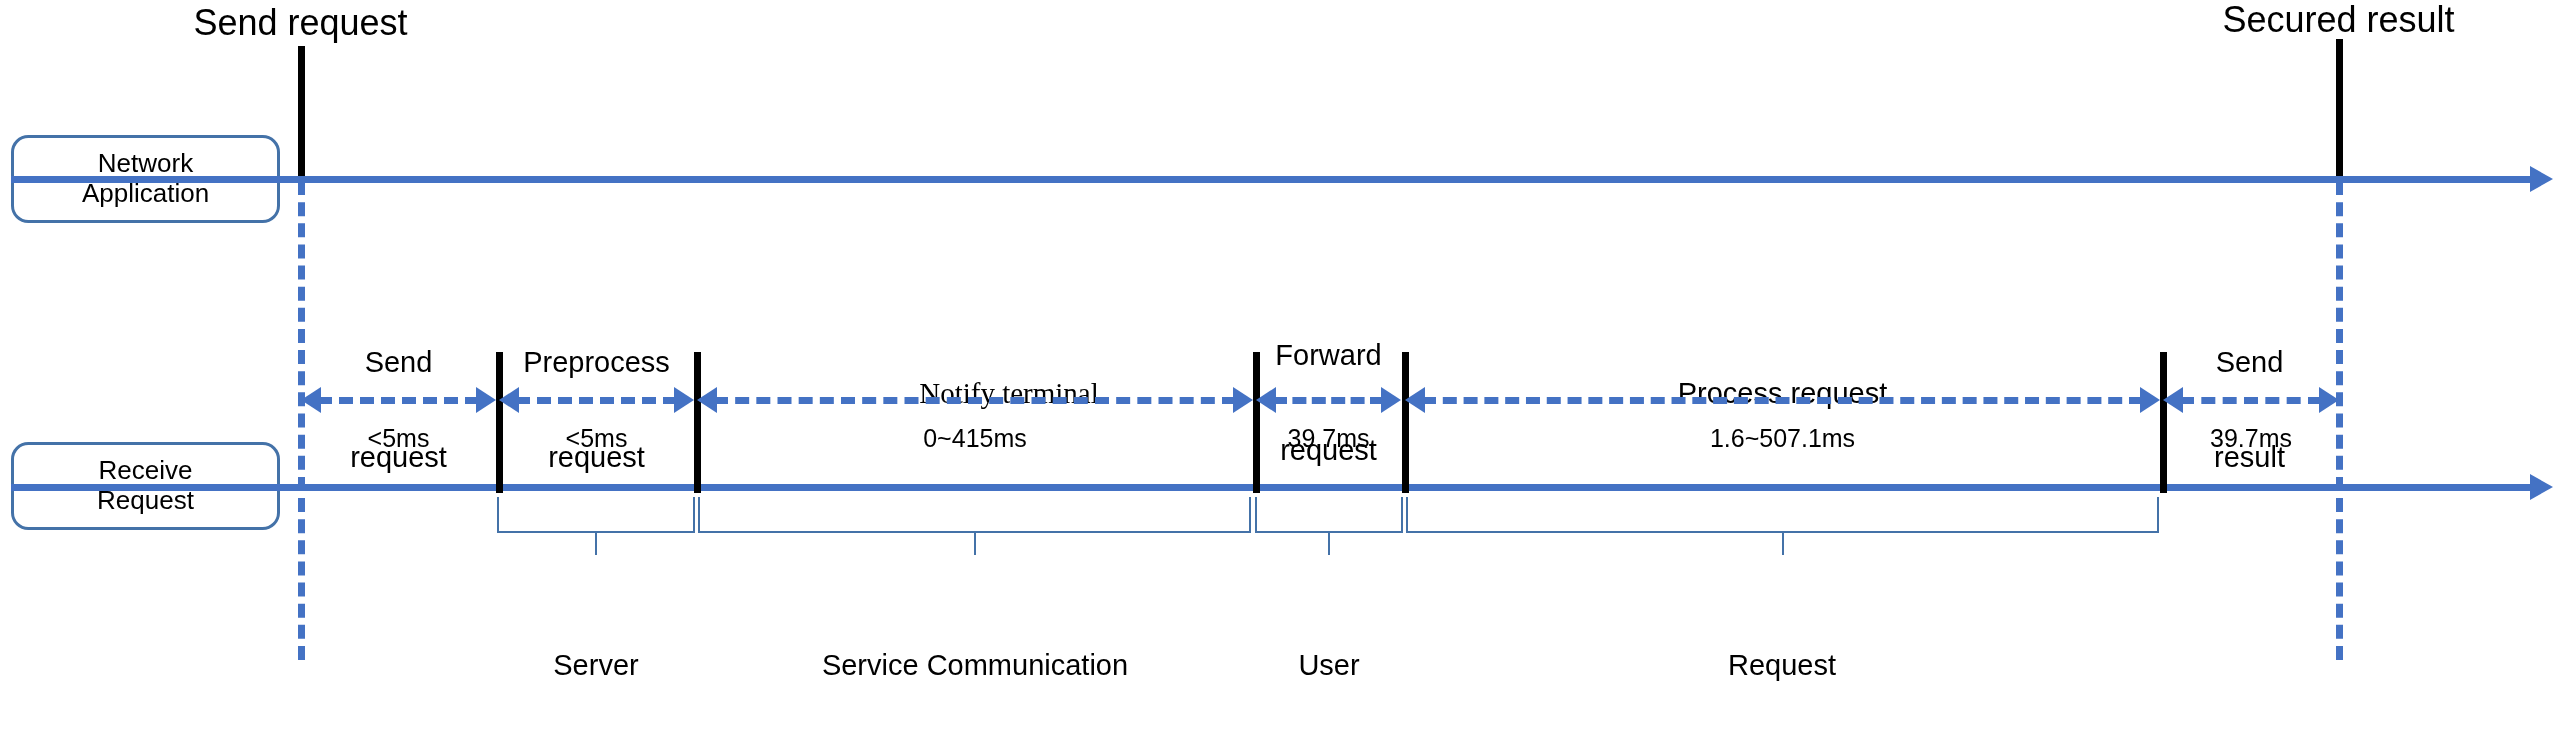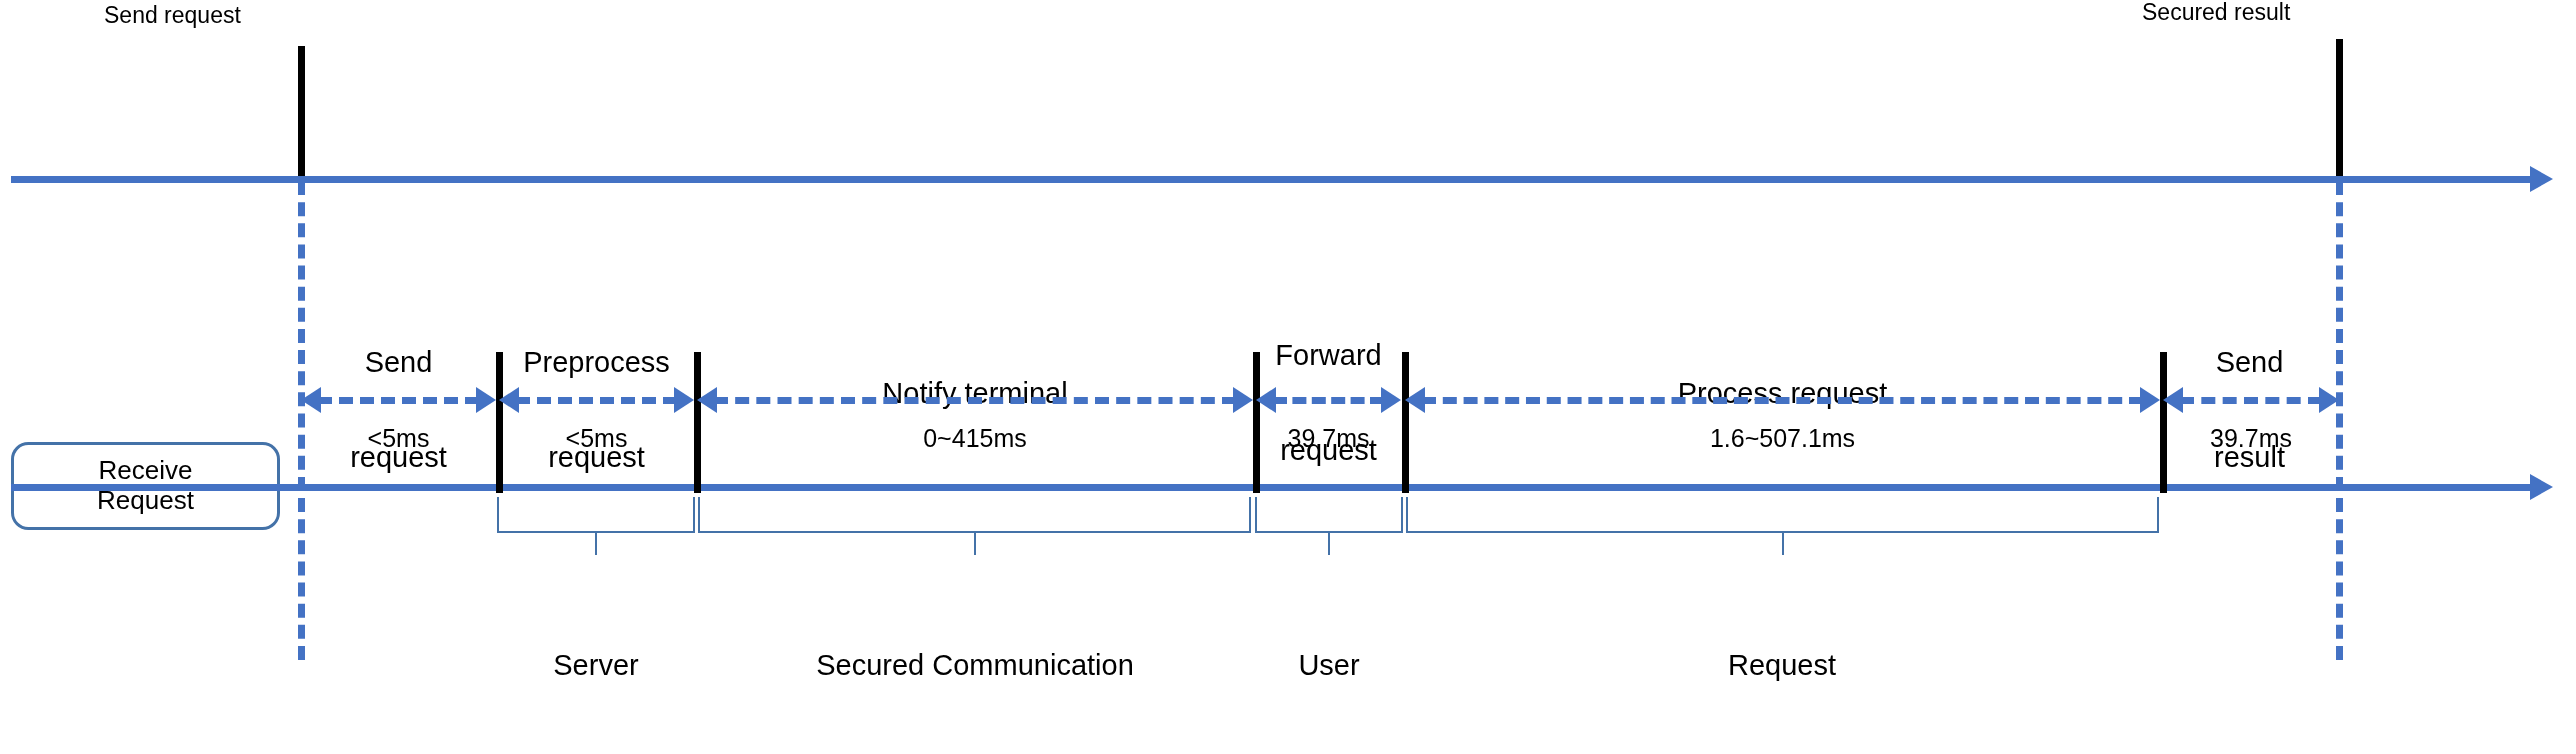--- a/index.html
+++ b/index.html
@@ -1,21 +1,21 @@
 <!DOCTYPE html>
 <html style="font-size:12.6px"><head>
 <meta charset="utf-8">
 <style>
   html,body{margin:0;padding:0;background:#ffffff;}
   body{width:2576px;height:755px;font-family:"Liberation Sans",sans-serif;position:relative;overflow:hidden;}
   .stage{position:absolute;left:0;top:0;width:2576px;height:755px;}
 
   
   .txt{position:absolute;color:#000;white-space:pre;line-height:1.12;}
-  .event-label{font-size:23px;}
+  .event-label{font-size:36px;text-align:center;}
   .lane-label{font-size:26px;text-align:center;line-height:1.14;}
   .seg-title{font-size:29px;text-align:center;line-height:1.1;}
   .seg-dur{font-size:25px;text-align:center;}
   .grp-label{font-size:29px;text-align:center;line-height:1.28;}
   .top-dur{font-size:30px;text-align:center;}
 
   
   .lane-box{position:absolute;border:3.1px solid #4472a8;border-radius:17.3px;background:#fff;
             display:flex;align-items:center;justify-content:center;box-sizing:border-box;}
 
@@ -57,20 +57,26 @@
   <div class="txt event-label" style="left:104px;top:3.1px;width:393px;">Send request</div>
 
   <div class="txt event-label" style="left:2142px;top:0px;width:393px;">Secured result</div>
 
   <div class="tick" style="left:298px;top:46px;height:140px;"></div>
   <div class="tick" style="left:2336px;top:39px;height:146px;"></div>
 
   <div class="vguide" style="left:298px;top:181px;height:479px;"></div>
   <div class="vguide" style="left:2336px;top:181px;height:479px;"></div>
 
+  <div class="lane-box" style="left:11px;top:135px;width:269px;height:88px;">
+    <div style="text-align:center;">
+      <div class="lane-label">Network</div>
+      <div class="lane-label">Application</div>
+    </div>
+  </div>
 
   <div class="axis" style="left:11px;top:176px;width:2522px;"></div>
   <div class="axis-head" style="left:2530px;top:166px;"></div>
 
 
   <div class="lane-box" style="left:11px;top:442px;width:269px;height:88px;">
     <div style="text-align:center;">
       <div class="lane-label">Receive</div>
       <div class="lane-label">Request</div>
     </div>
@@ -100,21 +106,21 @@
     <div>Preprocess</div>
     <div>request</div>
   </div>
   <div class="measure" style="left:499px;top:387px;width:195px;">
     <span class="ah-l"></span>
     <span class="bar"></span>
     <span class="ah-r"></span>
   </div>
   <div class="txt seg-dur" style="left:499px;top:424px;width:195px;">&lt;5ms</div>
 
-  <div class="txt seg-title" style="left:697px;top:314px;width:556px;">
+  <div class="txt seg-title" style="left:731px;top:314px;width:556px;font-family:Liberation Serif, serif;">
     <div>Notify terminal</div>
   </div>
   <div class="measure" style="left:697px;top:387px;width:556px;">
     <span class="ah-l"></span>
     <span class="bar"></span>
     <span class="ah-r"></span>
   </div>
   <div class="txt seg-dur" style="left:697px;top:424px;width:556px;">0~415ms</div>
 
   <div class="txt seg-title" style="left:1256px;top:276px;width:145px;">
@@ -177,21 +183,21 @@
     <span class="bt" style="left:376px;"></span>
   </div>
 
   <div class="txt grp-label" style="left:478px;top:573px;width:236px;">
     <div>Server</div>
     
     
   </div>
 
   <div class="txt grp-label" style="left:700px;top:573px;width:550px;">
-    <div>Secured Communication</div>
+    <div>Service Communication</div>
     
     
   </div>
 
   <div class="txt grp-label" style="left:1211px;top:573px;width:236px;">
     <div>User</div>
     
     
   </div>
 

